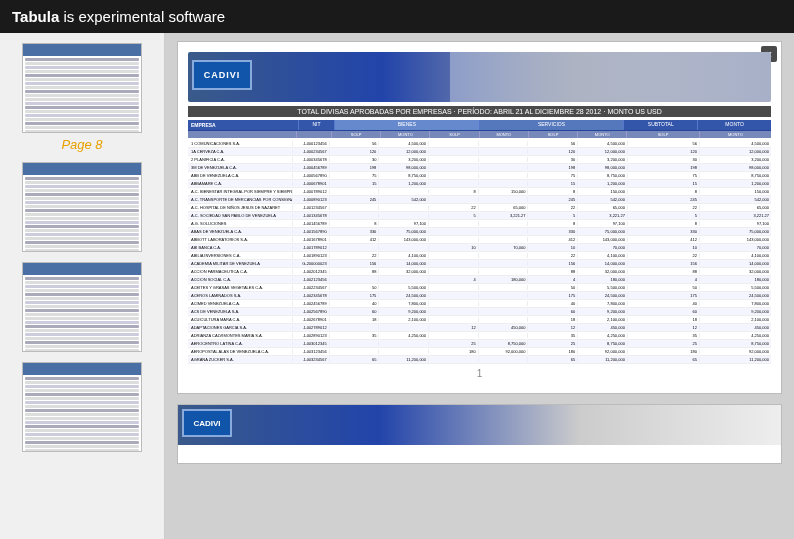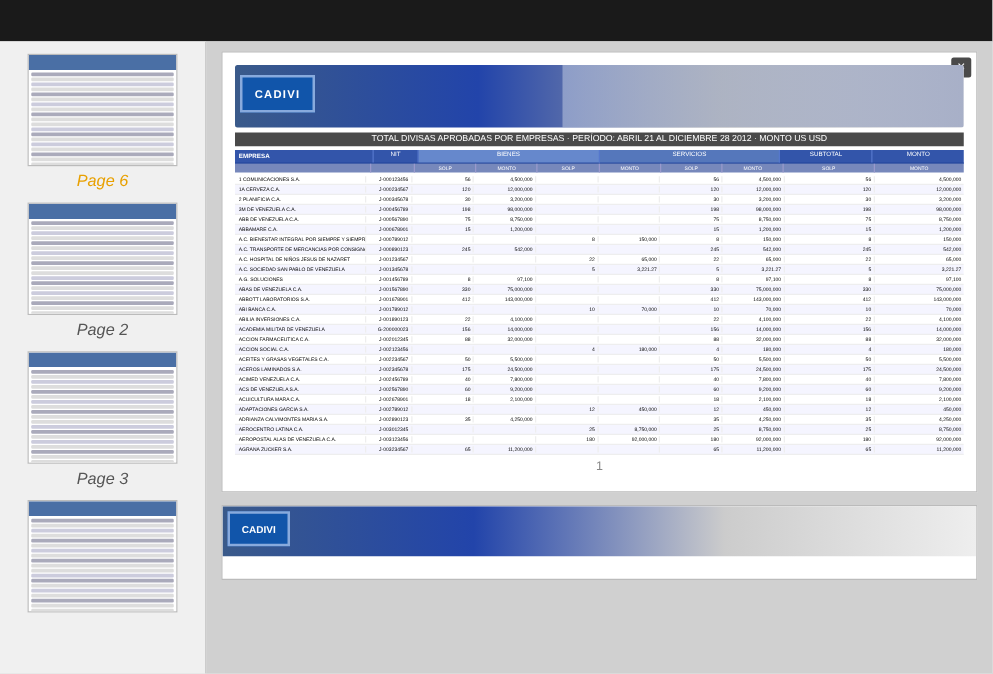--- a/index.html
+++ b/index.html
@@ -212,20 +212,23 @@
     .sidebar::-webkit-scrollbar-track { background: #e8e8e8; }
     .sidebar::-webkit-scrollbar-thumb { background: #bbb; }
     .table-body {
       overflow: hidden;
     }
   </style>
 </head>
 <body>
 
 <nav class="navbar">
+  <div class="navbar-brand">
+    <strong>Tabula</strong><span> is experimental software</span>
+  </div>
 </nav>
 
 <div class="main-container">
 
   <div class="sidebar">
 
     <div class="page-thumb">
       <div class="thumb-img">
         <div class="thumb-inner">
           <div class="thumb-rows">
@@ -244,21 +247,21 @@
             <div class="thumb-row dark"></div>
               <div class="thumb-row"></div>
             <div class="thumb-row medium"></div>
               <div class="thumb-row"></div>
             <div class="thumb-row dark"></div>
               <div class="thumb-row"></div>
             <div class="thumb-row"></div>
           </div>
         </div>
       </div>
-      <div class="page-label active">Page 6</div>
+      <div class="page-label active">Page 8</div>
     </div>
 
     <div class="page-thumb">
       <div class="thumb-img">
         <div class="thumb-inner">
           <div class="thumb-rows">
             <div class="thumb-row dark"></div>
               <div class="thumb-row"></div>
             <div class="thumb-row medium"></div>
               <div class="thumb-row"></div>
@@ -273,21 +276,20 @@
             <div class="thumb-row dark"></div>
               <div class="thumb-row"></div>
             <div class="thumb-row medium"></div>
               <div class="thumb-row"></div>
             <div class="thumb-row dark"></div>
               <div class="thumb-row"></div>
             <div class="thumb-row"></div>
           </div>
         </div>
       </div>
-      <div class="page-label">Page 2</div>
     </div>
 
     <div class="page-thumb">
       <div class="thumb-img">
         <div class="thumb-inner">
           <div class="thumb-rows">
             <div class="thumb-row dark"></div>
               <div class="thumb-row"></div>
             <div class="thumb-row medium"></div>
               <div class="thumb-row"></div>
@@ -302,21 +304,20 @@
             <div class="thumb-row dark"></div>
               <div class="thumb-row"></div>
             <div class="thumb-row medium"></div>
               <div class="thumb-row"></div>
             <div class="thumb-row dark"></div>
               <div class="thumb-row"></div>
             <div class="thumb-row"></div>
           </div>
         </div>
       </div>
-      <div class="page-label">Page 3</div>
     </div>
 
     <div class="page-thumb">
       <div class="thumb-img">
         <div class="thumb-inner">
           <div class="thumb-rows">
             <div class="thumb-row dark"></div>
               <div class="thumb-row"></div>
             <div class="thumb-row medium"></div>
               <div class="thumb-row"></div>

